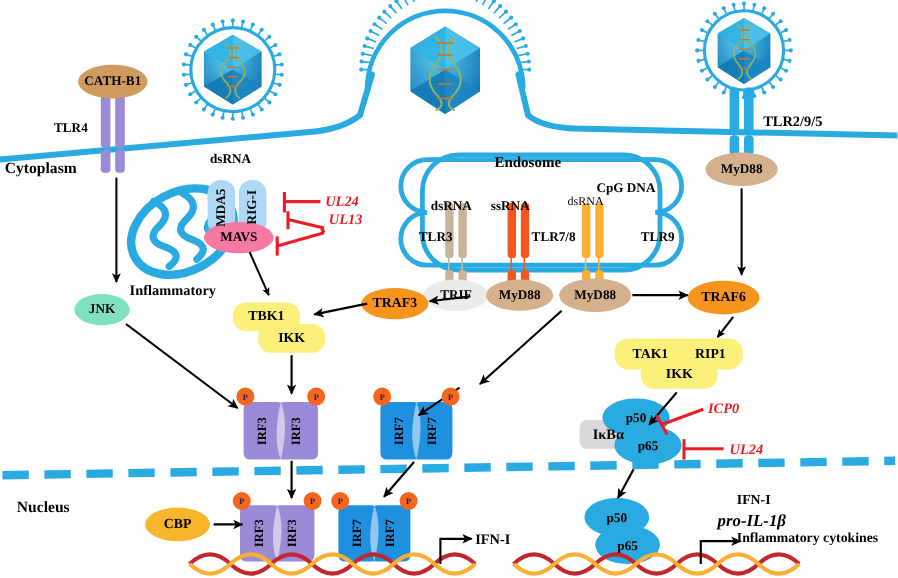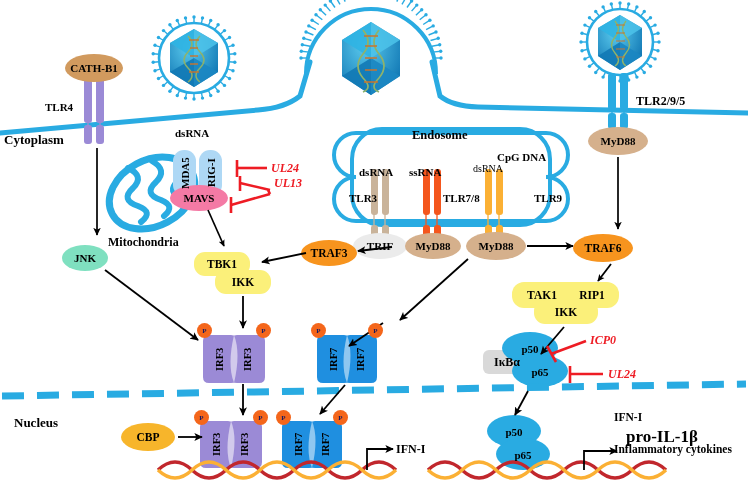--- a/index.html
+++ b/index.html
@@ -452,21 +452,21 @@
     <line x1="551" y1="354" x2="586" y2="341" stroke-width="2.6"></line>
     <line x1="547" y1="346" x2="556" y2="362" stroke-width="2.6"></line>
 
     <line x1="569" y1="374" x2="603" y2="374" stroke-width="2.6"></line>
     <line x1="570" y1="366" x2="570" y2="383" stroke-width="2.6"></line>
   </g>
 </svg>
 
 <div class="lbl" style="left:4px;top:132px;font-size:13px;">Cytoplasm</div>
 <div class="lbl" style="left:14px;top:415px;font-size:13px;">Nucleus</div>
-<div class="lbl" style="left:108px;top:235px;font-size:12px;">Mitochondria</div>
+<div class="lbl" style="left:108px;top:235px;font-size:12px;">Inflammatory</div>
 <div class="lbl" style="left:412px;top:128px;font-size:12.5px;">Endosome</div>
 
 <div class="lbl" style="left:45px;top:101px;font-size:11px;">TLR4</div>
 <div class="lbl" style="left:636px;top:94px;font-size:12px;">TLR2/9/5</div>
 <div class="lbl" style="left:349px;top:192px;font-size:11px;">TLR3</div>
 <div class="lbl" style="left:443px;top:192px;font-size:11px;">TLR7/8</div>
 <div class="lbl" style="left:508px;top:192px;font-size:11px;margin-left:26px;">TLR9</div>
 
 <div class="lbl" style="left:175px;top:127px;font-size:11px;">dsRNA</div>
 <div class="lbl" style="left:359px;top:166px;font-size:11px;">dsRNA</div>
@@ -515,16 +515,16 @@
 <div class="pbadge" style="left:276px;top:410px;width:15px;height:15px;">P</div>
 <div class="pbadge" style="left:333px;top:410px;width:15px;height:15px;">P</div>
 
 <div class="lbl red" style="left:271px;top:161px;font-size:12px;">UL24</div>
 <div class="lbl red" style="left:274px;top:176px;font-size:12px;">UL13</div>
 <div class="lbl red" style="left:590px;top:333px;font-size:12px;">ICP0</div>
 <div class="lbl red" style="left:608px;top:367px;font-size:12px;">UL24</div>
 
 <div class="lbl" style="left:396px;top:442px;font-size:12px;">IFN-I</div>
 <div class="lbl" style="left:614px;top:411px;font-size:11.5px;">IFN-I</div>
-<div class="lbl" style="left:626px;top:427px;font-size:17px;">pro-IL-1β</div>
+<div class="lbl" style="left:598px;top:427px;font-size:14px;font-style:italic;">pro-IL-1β</div>
 <div class="lbl" style="left:614px;top:443px;font-size:11.5px;">Inflammatory cytokines</div>
 
 </div>
 
 </body></html>

